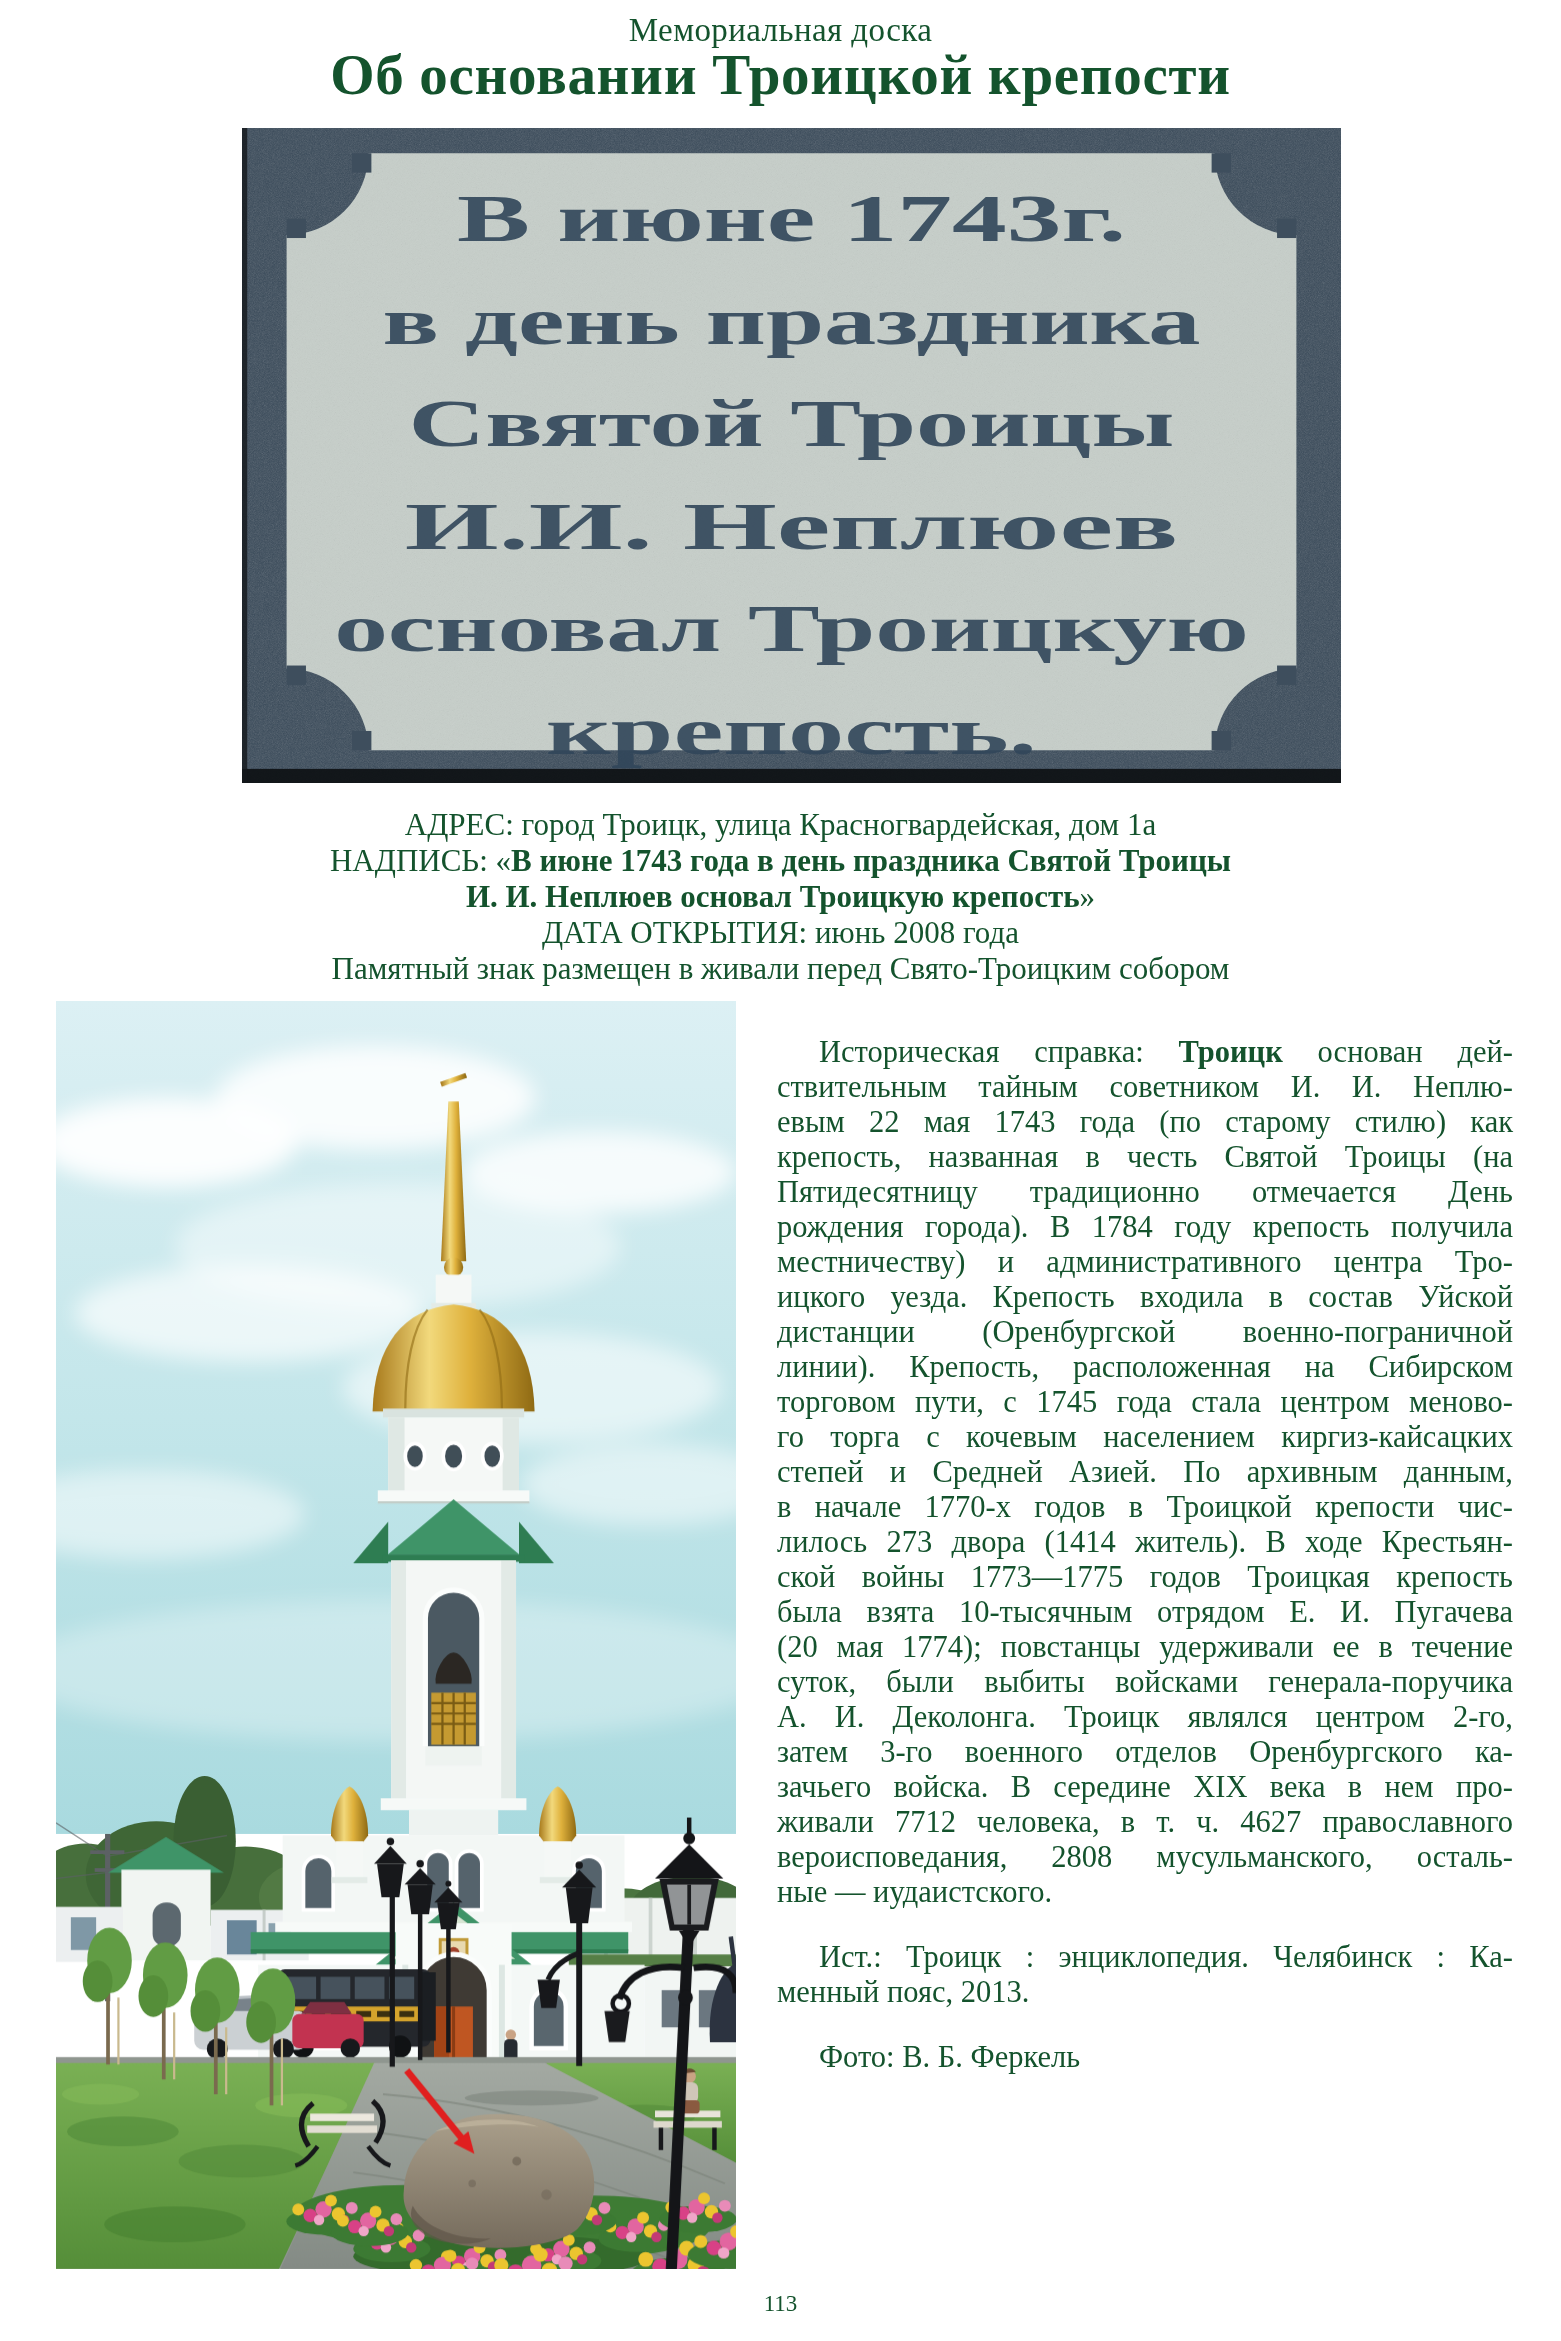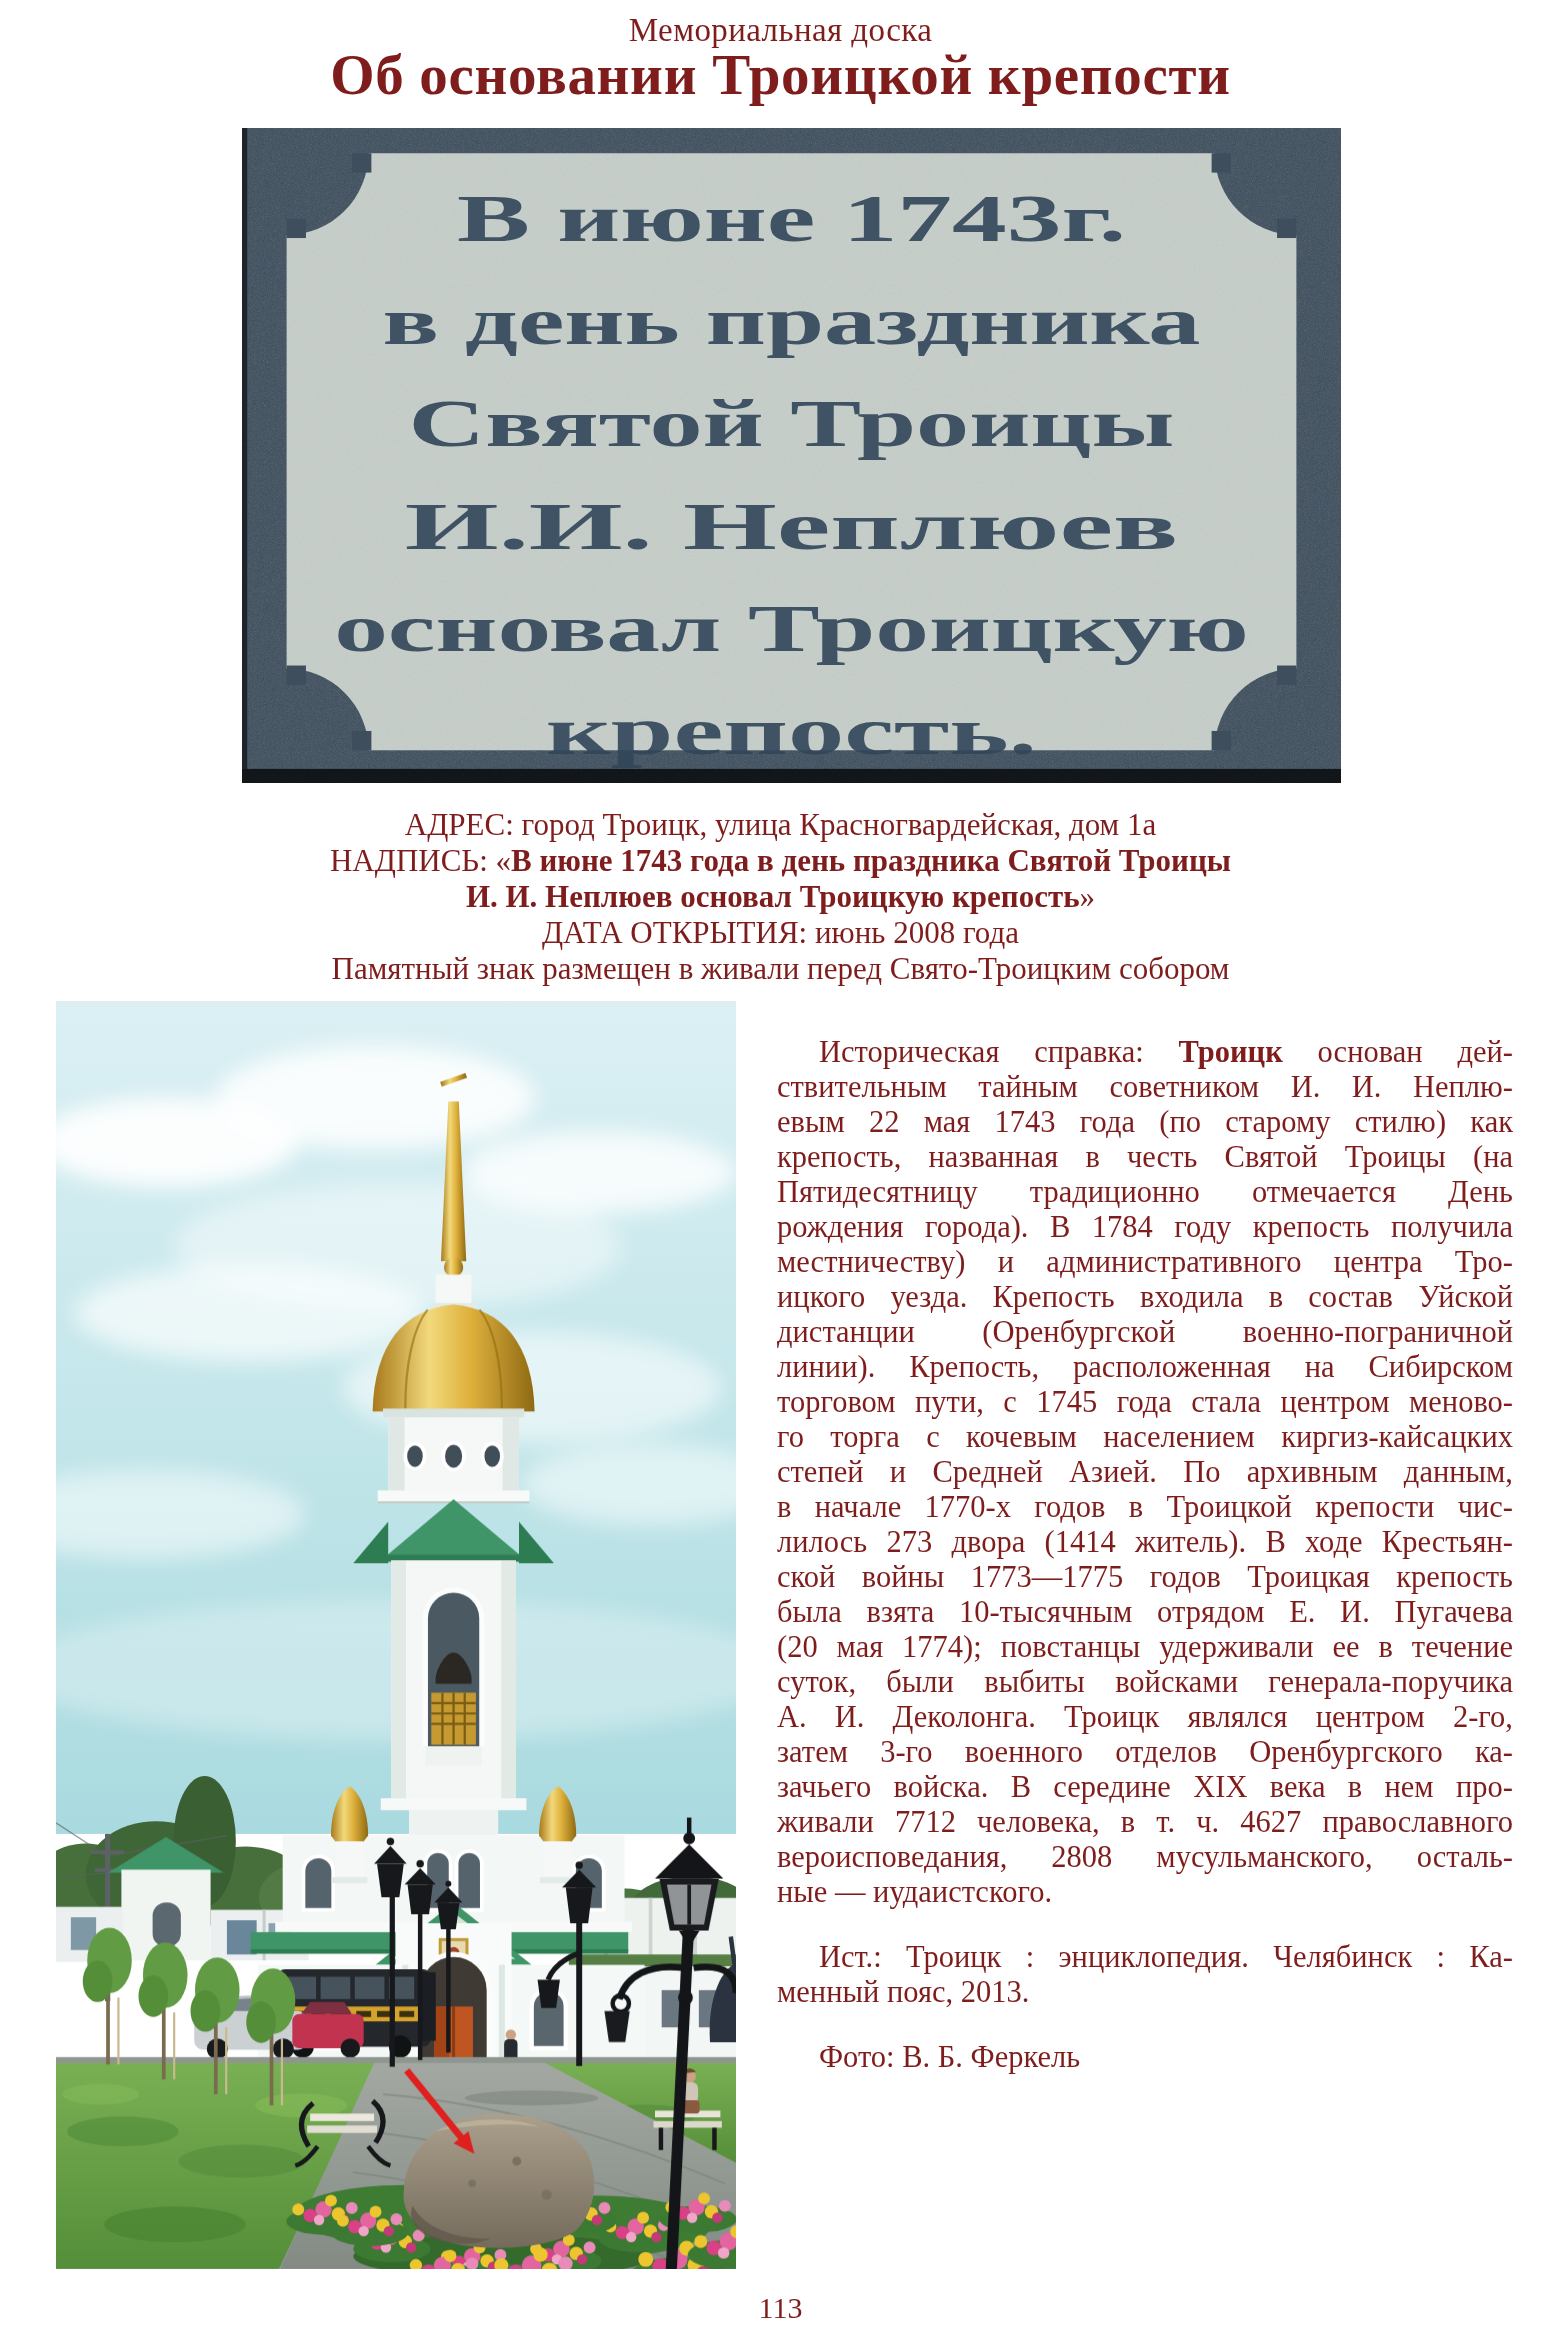--- a/index.html
+++ b/index.html
@@ -1,34 +1,34 @@
 <!DOCTYPE html>
 <html style="font-size:12px"><head>
 <meta charset="utf-8">
 <style>
   html,body{margin:0;padding:0;background:#ffffff;}
   .page{position:relative;width:1561px;height:2342px;background:#fff;
-        font-family:"Liberation Serif",serif;color:#7f1d1d;overflow:hidden;}
+        font-family:"Liberation Serif",serif;color:#14532d;overflow:hidden;}
   .kicker{position:absolute;top:12px;left:0;width:100%;text-align:center;
           font-size:33px;letter-spacing:0.4px;}
   .title{position:absolute;top:42px;left:0;width:100%;text-align:center;
          font-size:57px;font-weight:bold;margin:0;letter-spacing:0.7px;}
   .plaque{position:absolute;left:230px;top:116px;width:1099px;height:655px;margin:12px;}
   .plaque svg,.photo svg{display:block;width:100%;height:100%;}
   .caption{position:absolute;left:67px;top:807px;width:1427px;text-align:center;
            font-size:31px;line-height:36px;}
   .caption b{font-weight:bold;}
   .photo{position:absolute;left:56px;top:1001px;width:680px;height:1268px;margin:0;}
   .col2{position:absolute;left:777px;top:1005px;width:736px;
         font-size:30.5px;line-height:35px;}
   .jline{text-align:justify;text-align-last:justify;}
   .pline{text-align:left;}
   .ind{text-indent:42px;margin-top:30px;}
   .col2 b{font-weight:bold;}
-  .pagenum{position:absolute;top:2291px;left:0;width:100%;text-align:center;font-size:30px;}
+  .pagenum{position:absolute;top:2291px;left:0;width:100%;text-align:center;font-size:23px;}
 </style>
 </head>
 <body>
 
 <div class="page">
 
   <div class="kicker">Мемориальная доска</div>
   <h1 class="title">Об основании Троицкой крепости</h1>
 
   <figure class="plaque">

